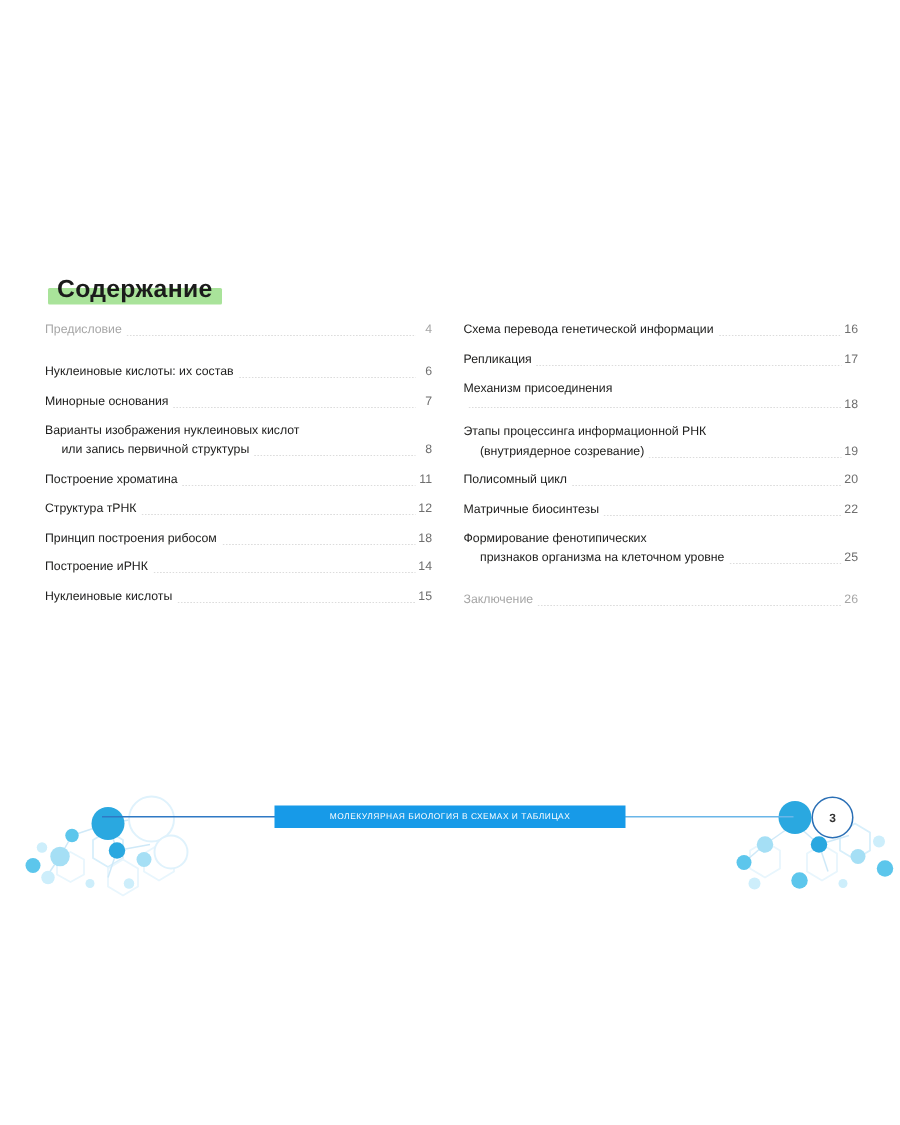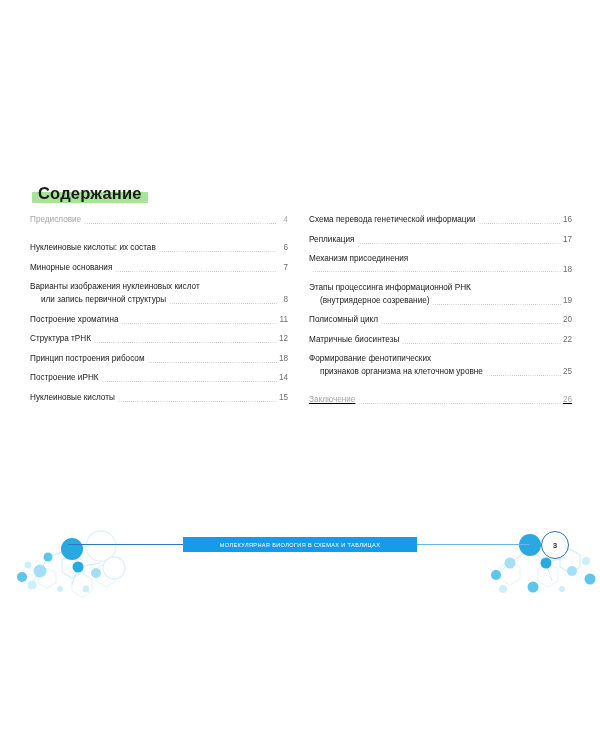--- a/index.html
+++ b/index.html
@@ -70,21 +70,21 @@
     width: 300px;
     box-sizing: border-box;
   }
   .col-left  { padding-left: 30px;  padding-right: 12px; }
   .col-right { padding-left: 9px;   padding-right: 28px; }
 
   .entry {
     margin-bottom: 6.5px;
   }
   .entry.gap-after { margin-bottom: 15px; }
-  .entry.gap-before { margin-top: 15px; text-decoration: underline; }
+  .entry.gap-before { margin-top: 15px; }
 
   .eline {
     display: flex;
     align-items: baseline;
     width: 100%;
   }
   .eline .txt {
     font-size: 8.2px;
     font-weight: normal;
     color: #20201f;

